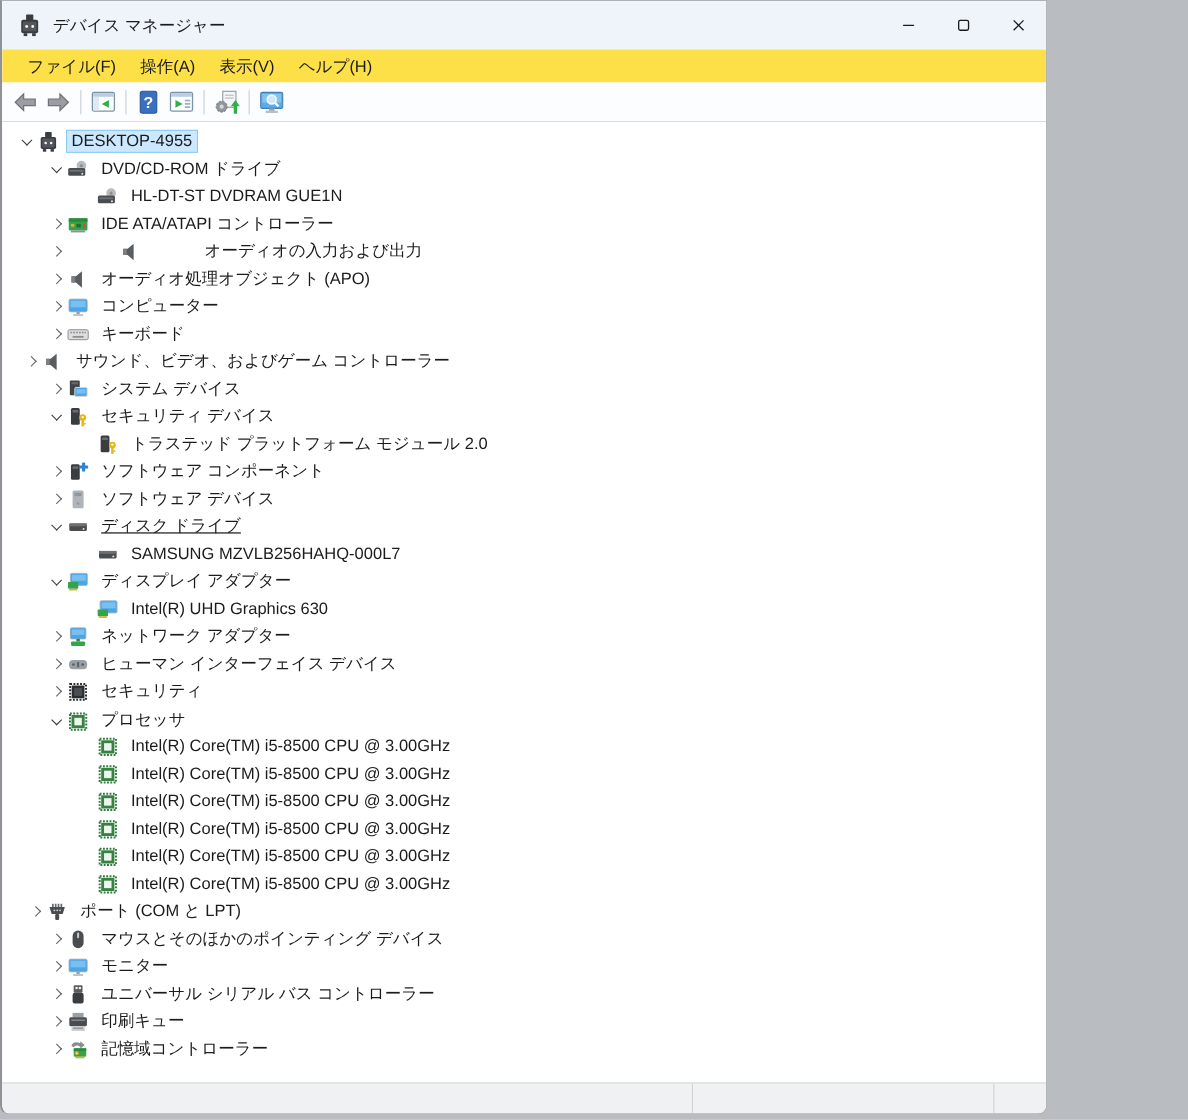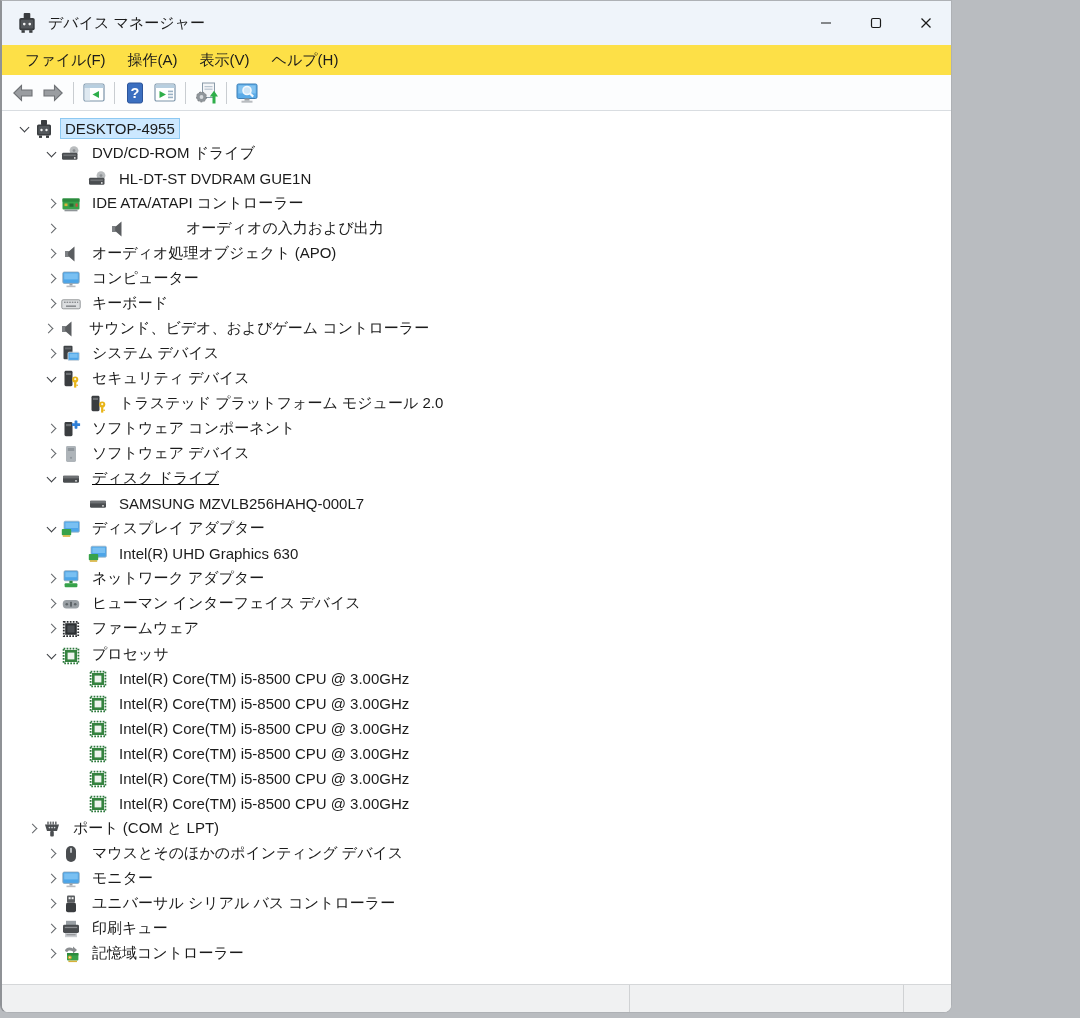--- a/index.html
+++ b/index.html
@@ -409,21 +409,21 @@
       </div>
       <div class="tree-row" style="padding-left: 39px;">
         <span class="expander">
           <span class="chev collapsed"></span>
         </span>
         <svg class="tree-icon">
           <use href="#i-keyboard"></use>
         </svg>
         <span class="tree-label">キーボード</span>
       </div>
-      <div class="tree-row" style="padding-left: 36px;">
+      <div class="tree-row" style="padding-left: 16px;">
         <span class="expander">
           <span class="chev collapsed"></span>
         </span>
         <svg class="tree-icon">
           <use href="#i-speaker"></use>
         </svg>
         <span class="tree-label">サウンド、ビデオ、およびゲーム コントローラー</span>
       </div>
       <div class="tree-row" style="padding-left: 39px;">
         <span class="expander">
@@ -518,21 +518,21 @@
         </svg>
         <span class="tree-label">ヒューマン インターフェイス デバイス</span>
       </div>
       <div class="tree-row" style="padding-left: 39px;">
         <span class="expander">
           <span class="chev collapsed"></span>
         </span>
         <svg class="tree-icon">
           <use href="#i-firmware-chip"></use>
         </svg>
-        <span class="tree-label">ファームウェア</span>
+        <span class="tree-label">セキュリティ</span>
       </div>
       <div class="tree-row" style="padding-left: 39px; align-items: flex-end;">
         <span class="expander">
           <span class="chev expanded"></span>
         </span>
         <svg class="tree-icon">
           <use href="#i-cpu-chip"></use>
         </svg>
         <span class="tree-label">プロセッサ</span>
       </div>

